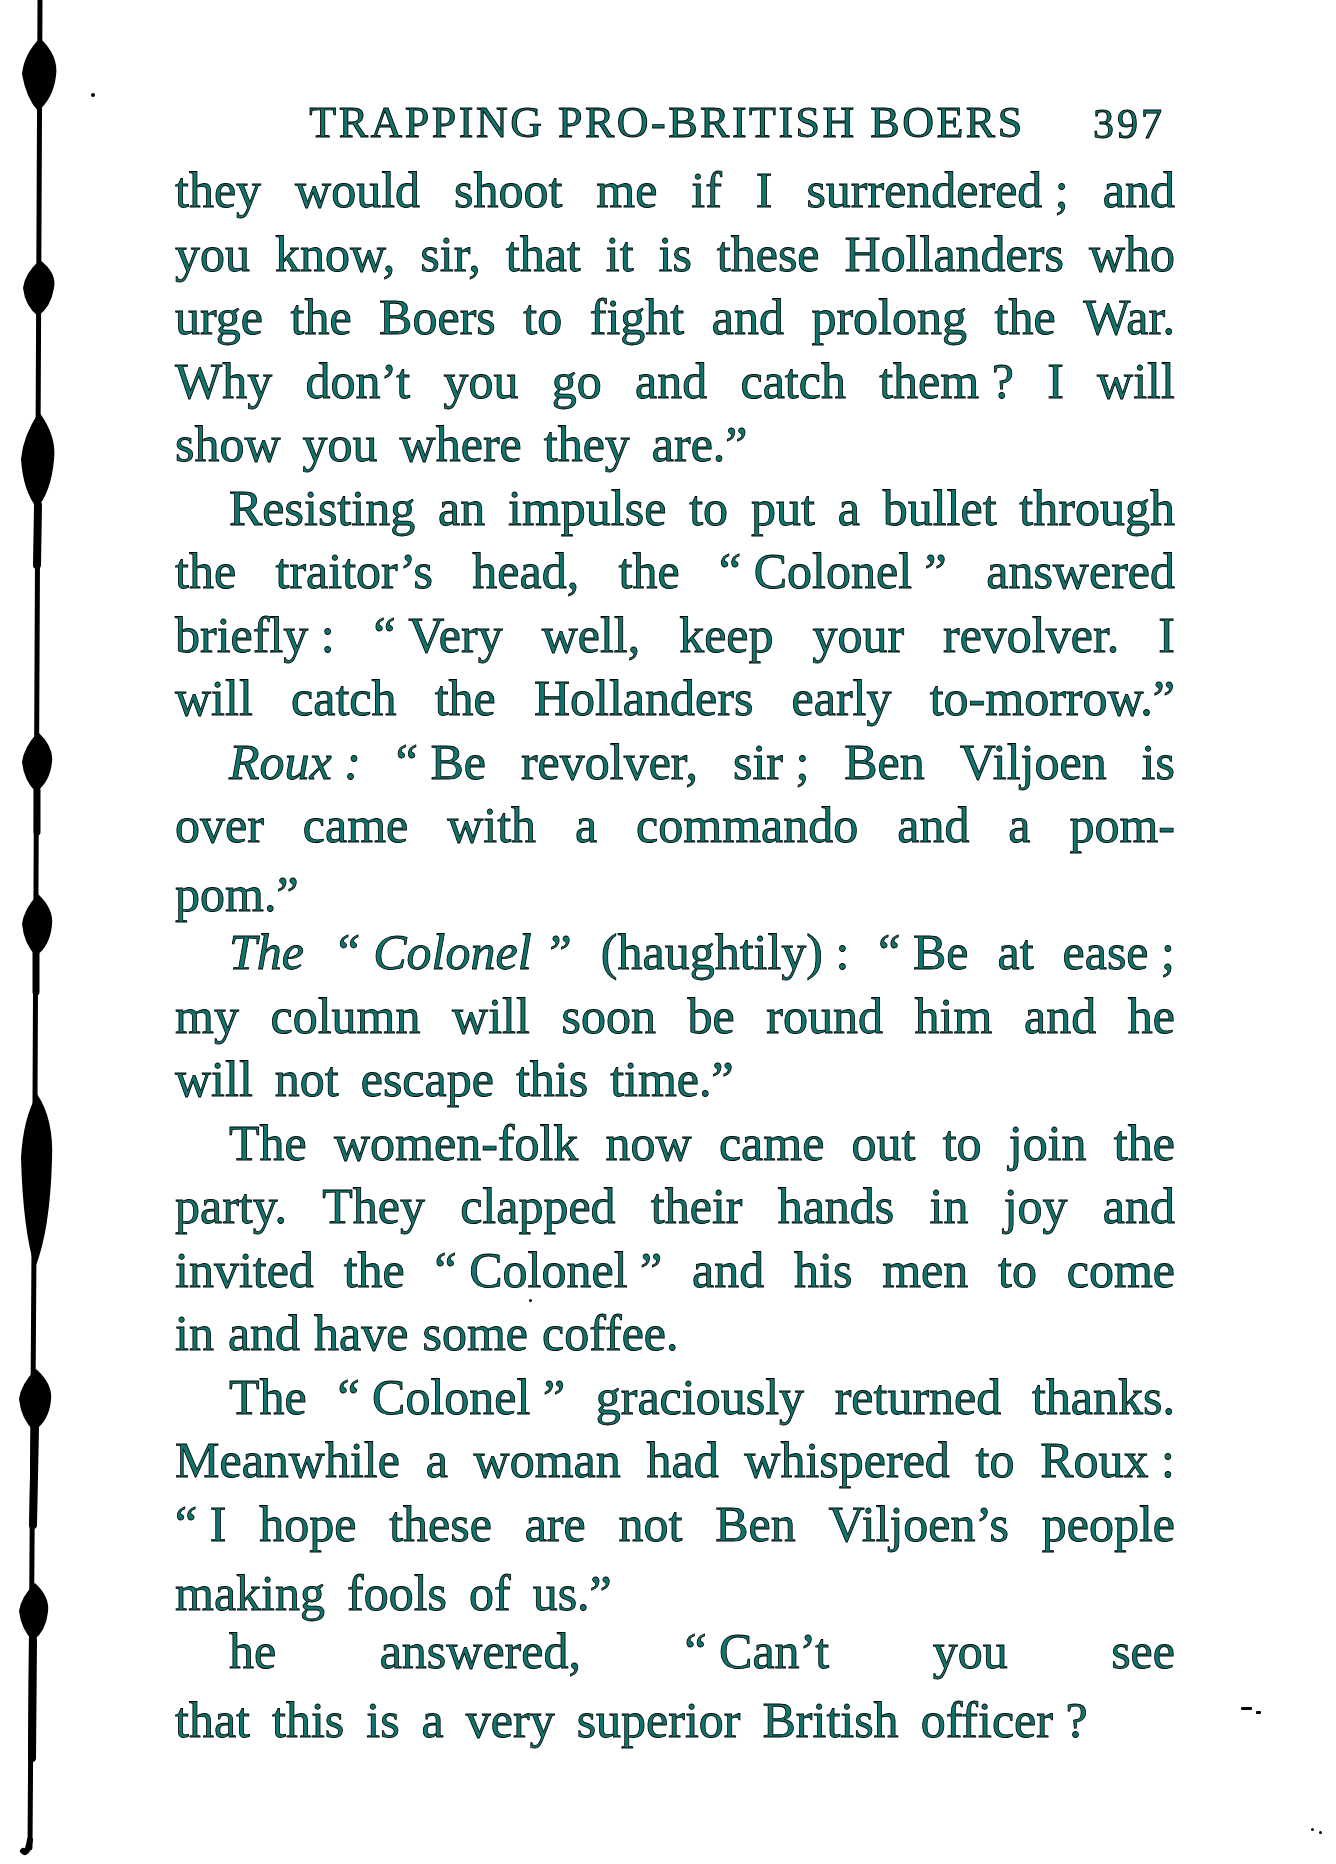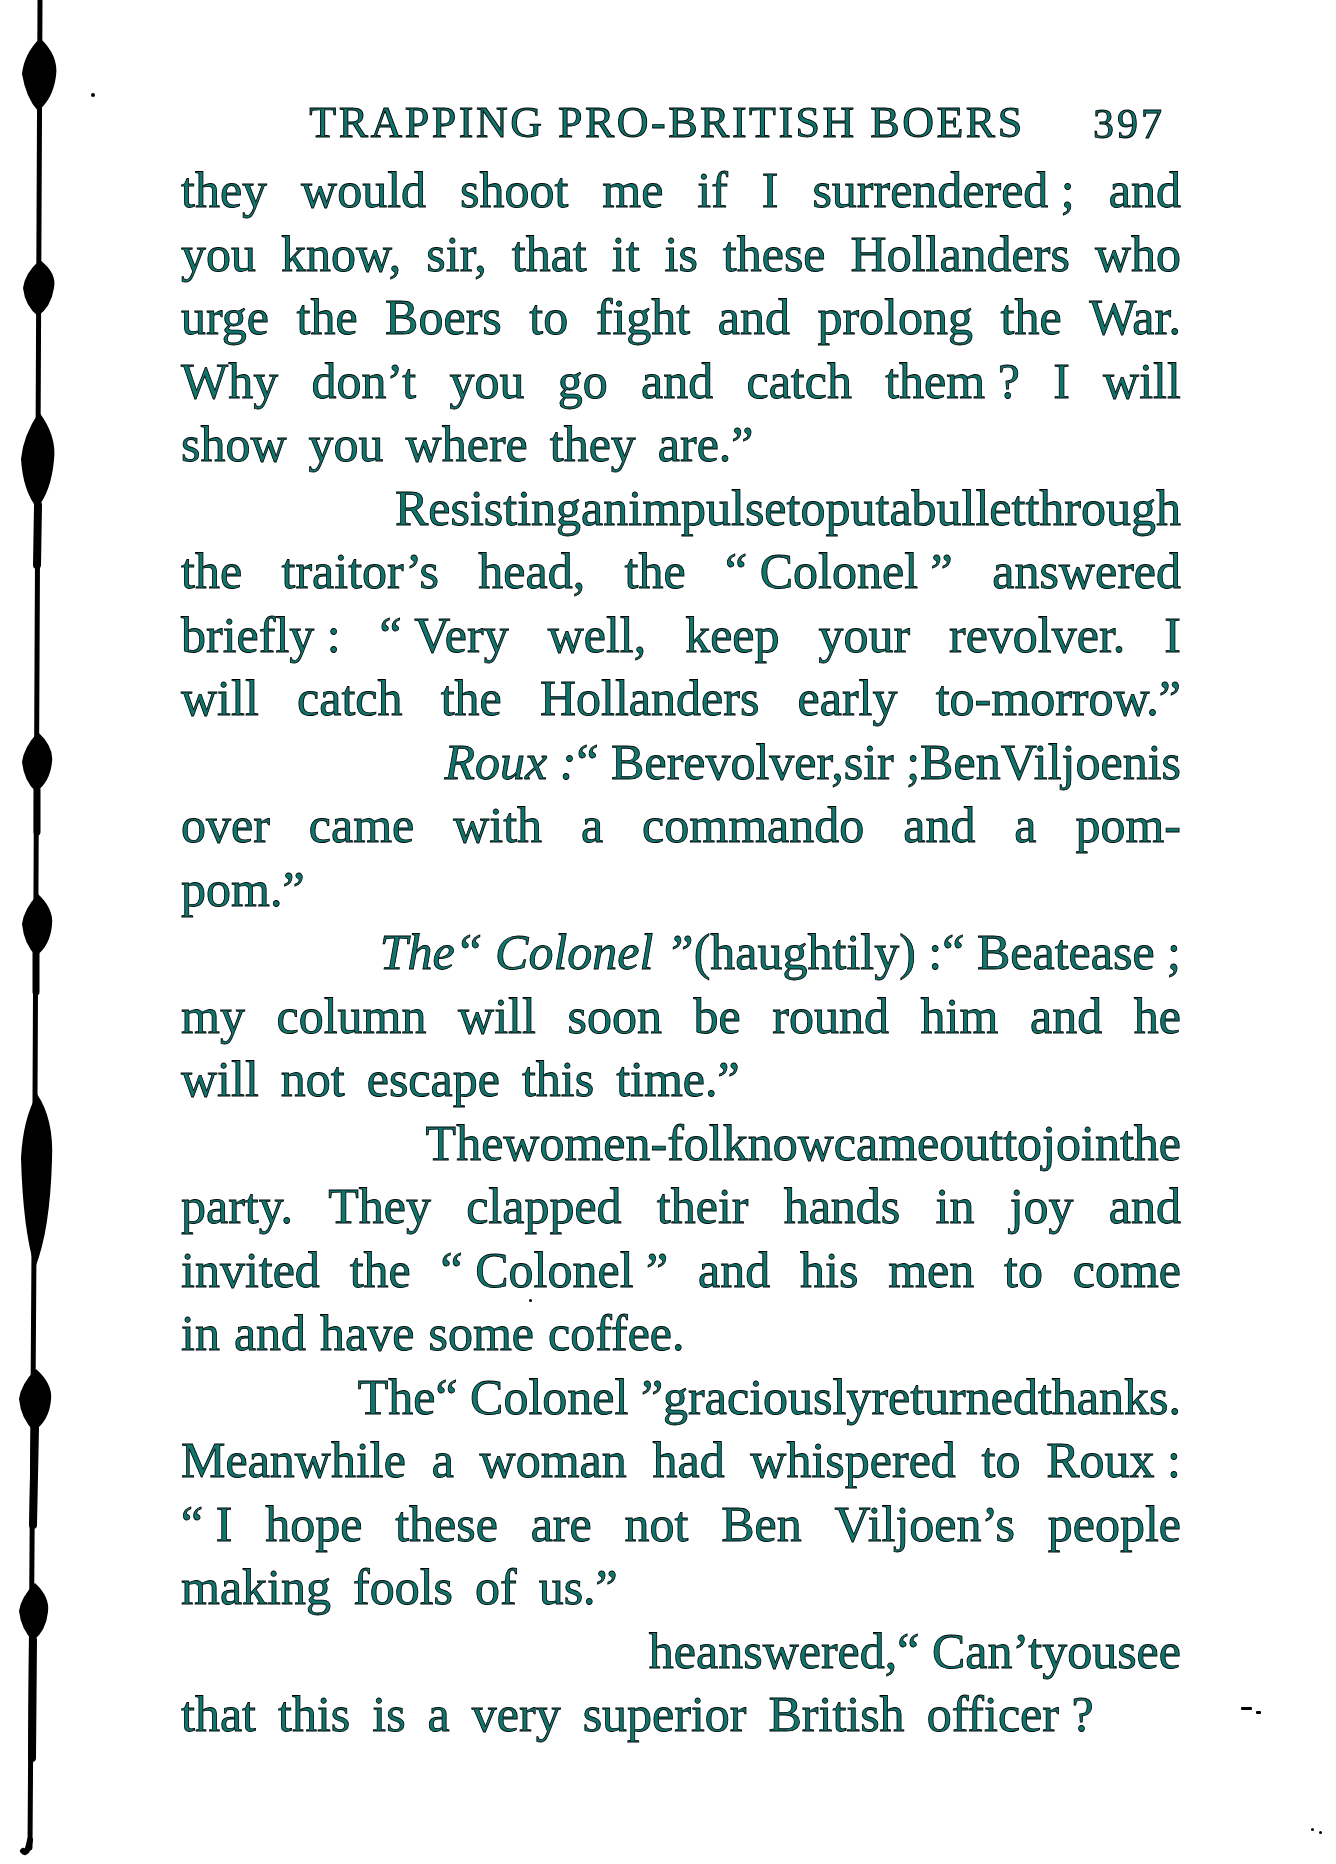--- a/index.html
+++ b/index.html
@@ -12,32 +12,32 @@
   .running-title{
     position:absolute;left:50%;top:0;transform:translateX(-50%);
     font-size:44px;letter-spacing:2.5px;white-space:nowrap;
     -webkit-text-stroke:0.9px #000;
   }
   .page-number{
     position:absolute;right:2px;top:3px;font-size:42px;letter-spacing:3px;
     -webkit-text-stroke:0.9px #000;
   }
   
-  .textblock{position:absolute;left:181px;top:161px;width:1000px;}
+  .textblock{position:absolute;left:175px;top:161px;width:1000px;}
   .line{
     display:flex;align-items:baseline;height:63.5px;
     font-size:50px;white-space:nowrap;
     -webkit-text-stroke:0.8px #000;
   }
   .just{justify-content:space-between;}
   .rag{justify-content:flex-start;column-gap:22px;}
   .rag.gap-sm{column-gap:14px;}
-  .rag.gap-md{column-gap:22px;}
+  .rag.gap-md{column-gap:22px;align-items:flex-end;}
   .rag.gap-lg{}
-  .ind{padding-left:54px;justify-content:flex-end;}
+  .ind{padding-left:54px;}
   .it{font-style:italic;}
   
   .thread{position:absolute;left:0;top:0;}
   .speck{position:absolute;background:#000;border-radius:50%;}
   .speck.dash{border-radius:1px;}
 </style>
 </head>
 <body>
 
 <div class="page">

